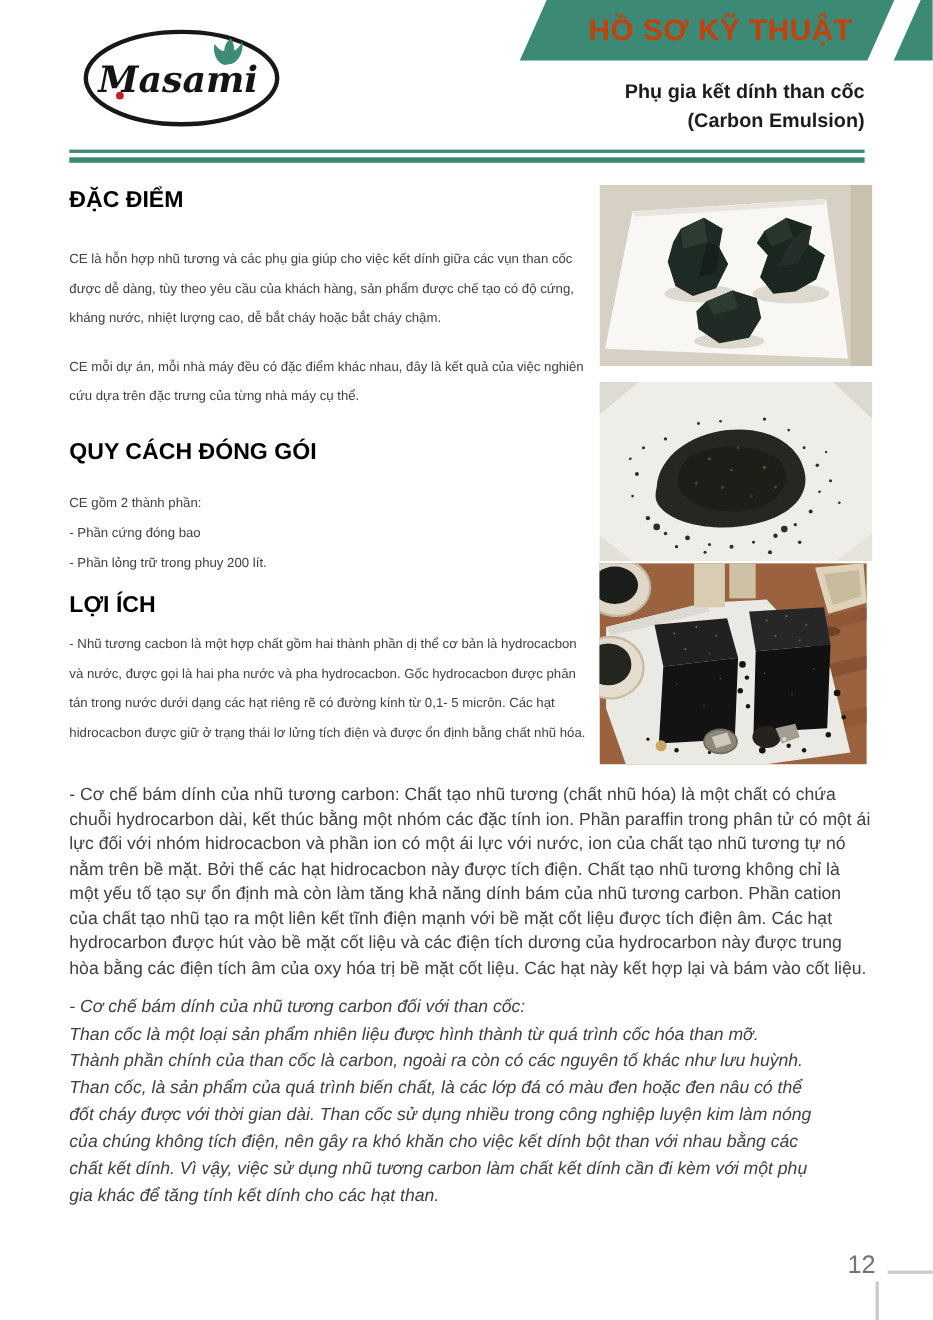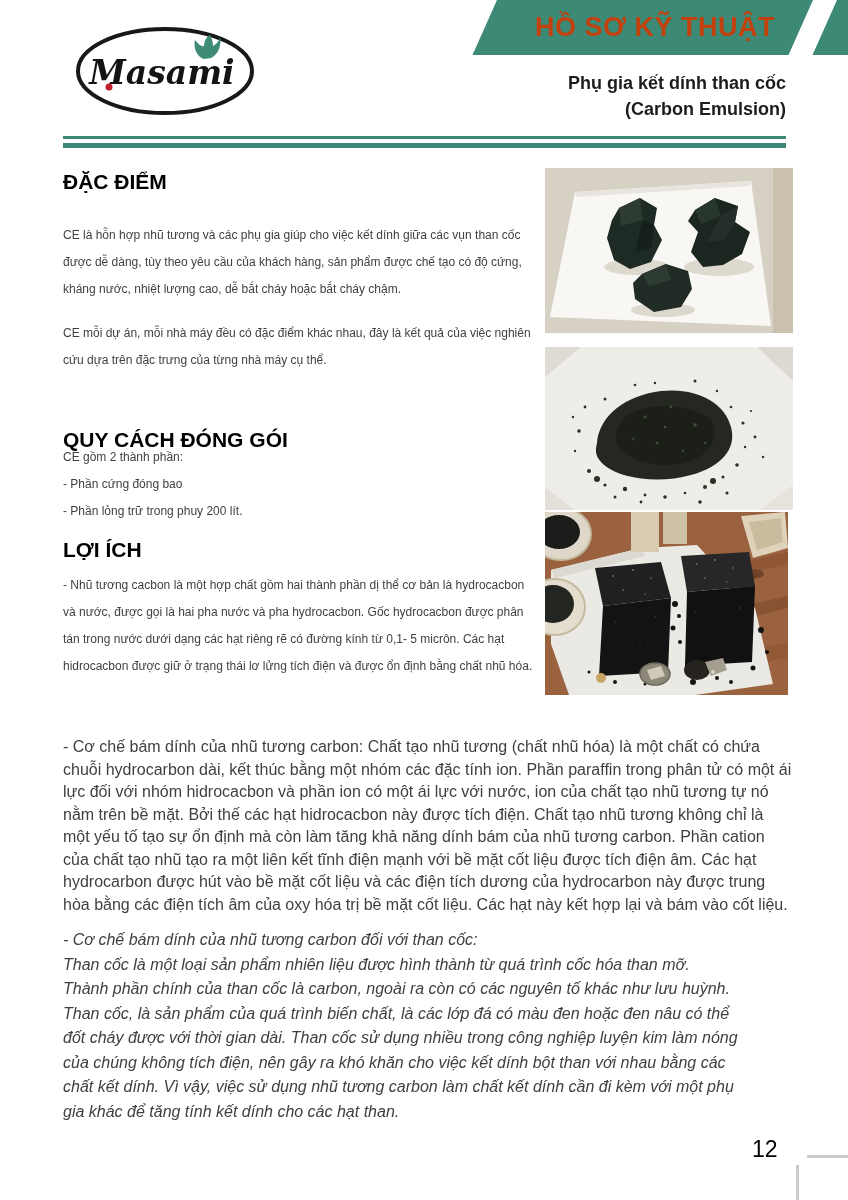--- a/index.html
+++ b/index.html
@@ -16,35 +16,35 @@
   .banner-text{position:absolute;left:42px;top:0;width:316px;height:55px;line-height:55px;
                text-align:center;color:#c2410c;font-weight:bold;font-size:27px;letter-spacing:.5px;}
   .subtitle{position:absolute;right:62px;top:70px;text-align:right;font-weight:bold;
             font-size:18px;line-height:26px;color:#1c1c1c;}
   .rule-thin{position:absolute;left:63px;top:136px;width:723px;height:3px;background:#3C8976;}
   .rule-thick{position:absolute;left:63px;top:143px;width:723px;height:5px;background:#3C8976;}
 
   
   .h-section{position:absolute;left:63px;font-size:21px;font-weight:bold;color:#000000;}
   .narrow{position:absolute;left:63px;width:470px;font-size:12px;line-height:27px;}
-  .wide-block{position:absolute;left:63px;top:712px;width:731px;font-size:16px;margin-top:24px;}
+  .wide-block{position:absolute;left:63px;top:712px;width:731px;font-size:16px;}
   .wide-p{line-height:22.5px;}
   .wide-lines{margin-top:12px;font-style:italic;}
   .wide-lines div{line-height:24.5px;}
 
   
   .photo{position:absolute;left:545px;}
   .photo svg{display:block;width:100%;height:100%;}
   #photo1{top:168px;width:248px;height:165px;}
   #photo2{top:347px;width:248px;height:163px;}
   #photo3{top:512px;width:243px;height:183px;}
 
   
-  .page-num{position:absolute;left:752px;top:1136px;width:44px;
-            font-size:23px;color:#000000;}
+  .page-num{position:absolute;left:752px;top:1136px;width:44px;text-align:right;
+            font-size:23px;color:#737373;}
   .corner-h{position:absolute;left:807px;top:1155px;width:41px;height:3px;background:#cbcbcb;}
   .corner-v{position:absolute;left:796px;top:1165px;width:3px;height:35px;background:#cbcbcb;}
 </style>
 </head>
 <body>
 
 <div class="page">
 
   <div class="logo">
     <svg viewBox="0 0 182 90">
@@ -66,21 +66,21 @@
     <div>(Carbon Emulsion)</div>
   </div>
 
   <div class="rule-thin"></div>
   <div class="rule-thick"></div>
 
   <div class="h-section" style="top:170px">ĐẶC ĐIỂM</div>
   <div class="narrow" style="top:222px">CE là hỗn hợp nhũ tương và các phụ gia giúp cho việc kết dính giữa các vụn than cốc được dễ dàng, tùy theo yêu cầu của khách hàng, sản phẩm được chế tạo có độ cứng, kháng nước, nhiệt lượng cao, dễ bắt cháy hoặc bắt cháy chậm.</div>
   <div class="narrow" style="top:320px">CE mỗi dự án, mỗi nhà máy đều có đặc điểm khác nhau, đây là kết quả của việc nghiên cứu dựa trên đặc trưng của từng nhà máy cụ thể.</div>
 
-  <div class="h-section" style="top:428px">QUY CÁCH ĐÓNG GÓI</div>
+  <div class="h-section" style="top:399px">QUY CÁCH ĐÓNG GÓI</div>
   <div class="narrow" style="top:444px">
     <div>CE gồm 2 thành phần:</div>
     <div>- Phần cứng đóng bao</div>
     <div>- Phần lỏng trữ trong phuy 200 lít.</div>
   </div>
 
   <div class="h-section" style="top:538px">LỢI ÍCH</div>
   <div class="narrow" style="top:572px">- Nhũ tương cacbon là một hợp chất gồm hai thành phần dị thể cơ bản là hydrocacbon và nước, được gọi là hai pha nước và pha hydrocacbon. Gốc hydrocacbon được phân tán trong nước dưới dạng các hạt riêng rẽ có đường kính từ 0,1- 5 micrôn. Các hạt hidrocacbon được giữ ở trạng thái lơ lửng tích điện và được ổn định bằng chất nhũ hóa.</div>
 
   <div class="wide-block">

